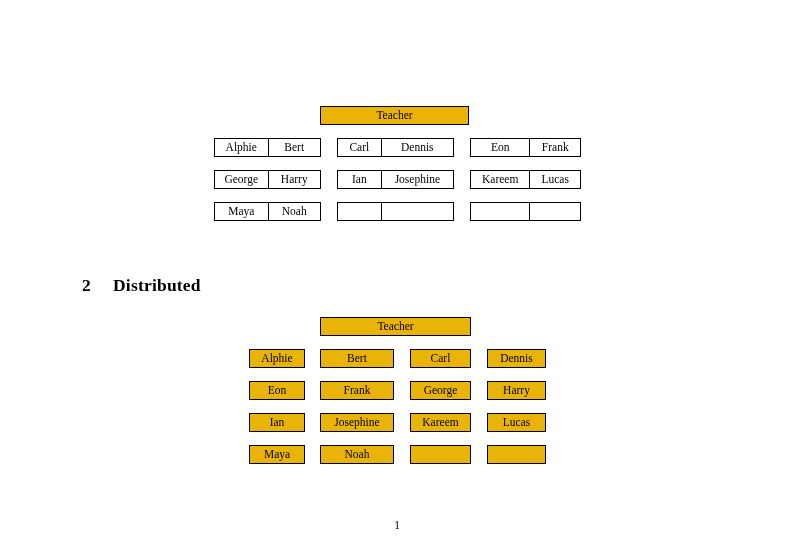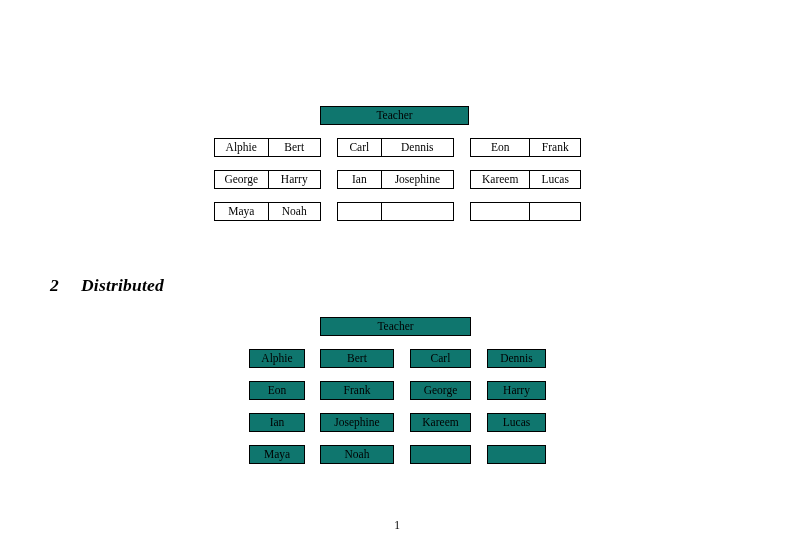--- a/index.html
+++ b/index.html
@@ -31,28 +31,28 @@
   }
   .section-heading .secnum {
     display: inline-block;
     width: 31px;
   }
   .section-heading .sectitle {
     display: inline-block;
   }
 
   #heading-classical { left: 66px; top: 64px; }
-  #heading-distributed { left: 50px; top: 275px; font-style: italic; }
+  #heading-distributed { left: 82px; top: 275px; }
 
   
   .box {
     position: absolute;
     box-sizing: border-box;
     border: 1px solid #000000;
-    background: #0f766e;
+    background: #eab308;
     font-size: 11.5px;
     line-height: 1;
     display: flex;
     align-items: center;
     justify-content: center;
     height: 19px;
     white-space: nowrap;
   }
 
   

